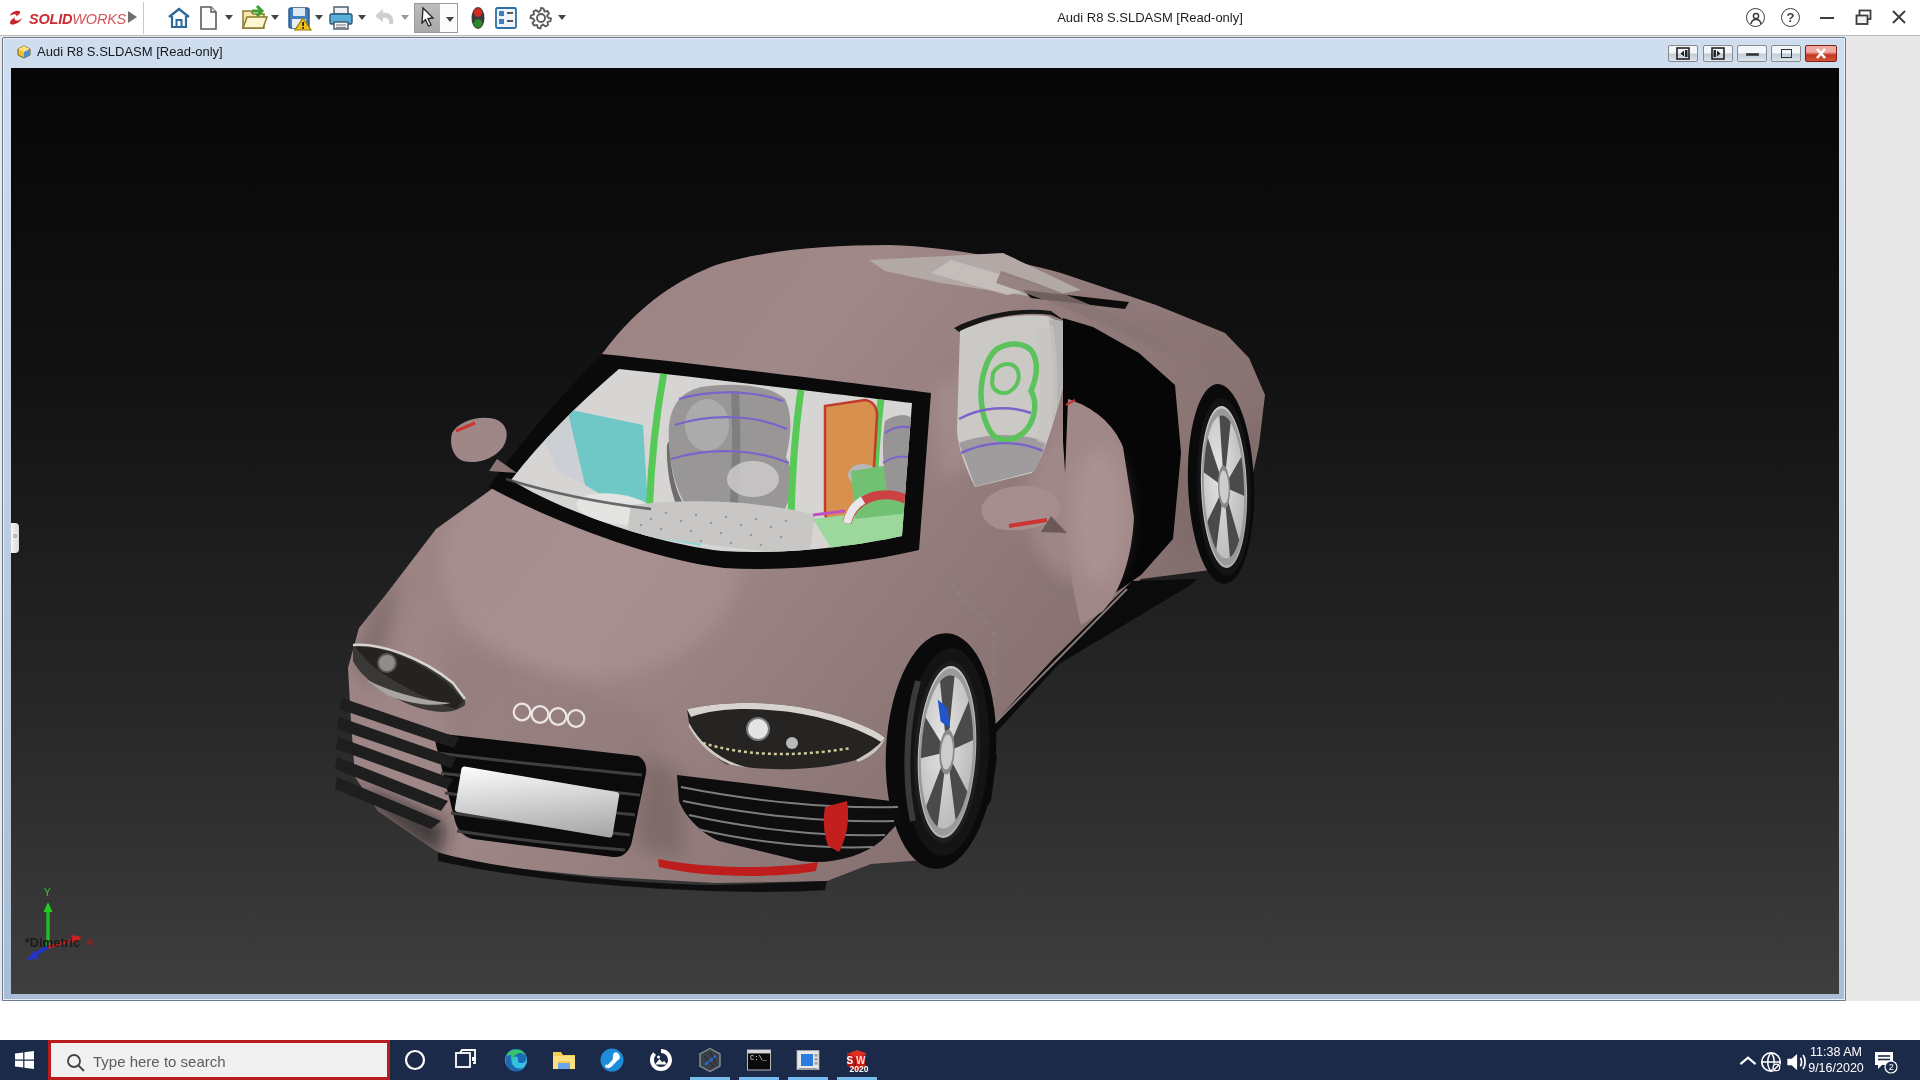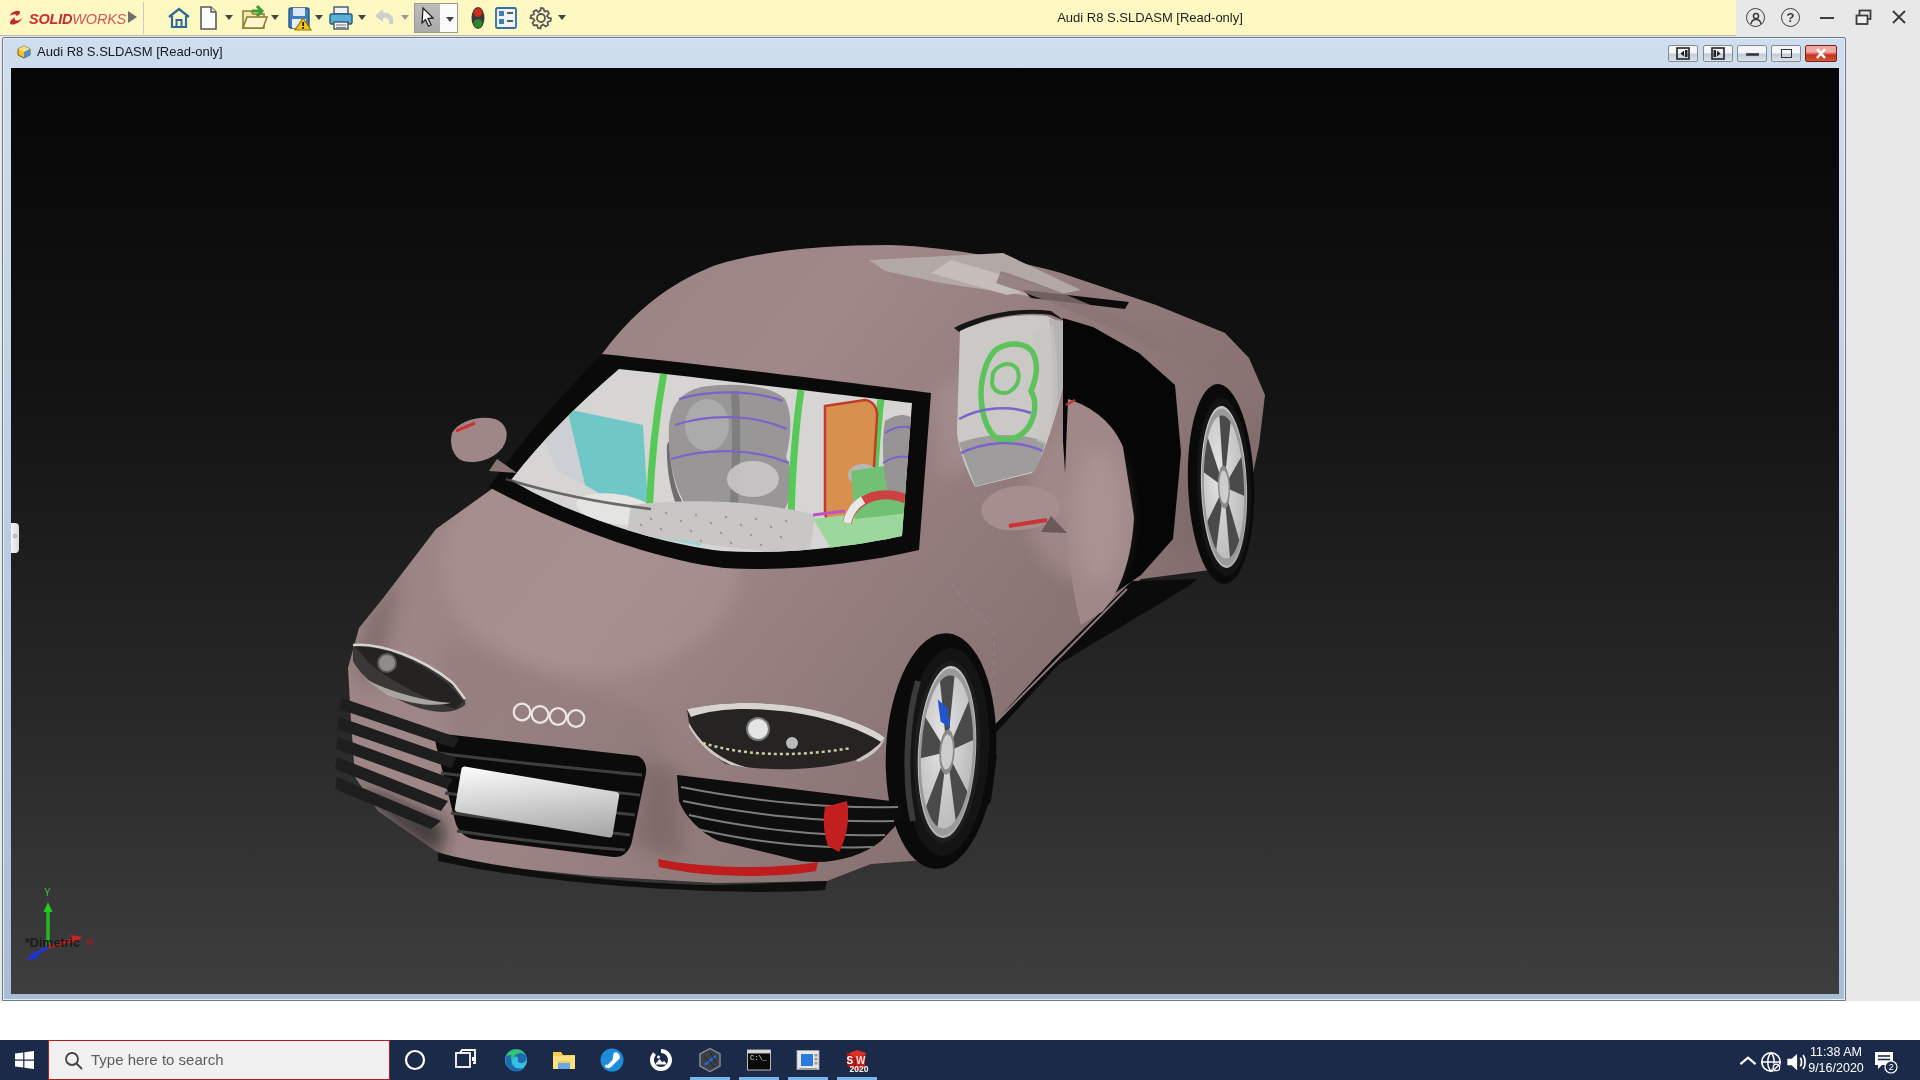--- a/index.html
+++ b/index.html
@@ -1,38 +1,38 @@
 <!DOCTYPE html>
 <html><head>
 <meta charset="utf-8">
 <style>
   * { margin:0; padding:0; box-sizing:border-box; }
   html,body { width:1920px; height:1080px; overflow:hidden; background:#e9e8e8; font-family:"Liberation Sans", sans-serif; }
-  .topbar { position:absolute; left:0; top:0; width:1736px; height:36px; background:#fef9c3; border-bottom:1px solid #b9b9b9; }
+  .topbar { position:absolute; left:0; top:0; width:1920px; height:36px; background:#ffffff; border-bottom:1px solid #b9b9b9; }
   .vsep { position:absolute; left:143px; top:2px; width:1px; height:32px; background:#c9c9c9; }
   .swlogo { position:absolute; left:7px; top:9px; font-size:14.5px; font-style:italic; font-weight:bold; color:#c8262c; letter-spacing:-0.2px; }
   .swlogo .lt { font-weight:bold; color:#ca2a30; }
   .swlogo .rt { font-weight:normal; color:#d4555a; }
   .expander { position:absolute; left:128px; top:11px; width:0; height:0; border-left:9px solid #6f6f6f; border-top:6px solid transparent; border-bottom:6px solid transparent; }
   .apptitle { position:absolute; left:1050px; top:10px; width:200px; text-align:center; font-size:13px; color:#1d1d1d; }
   .ticon { position:absolute; top:4px; width:28px; height:28px; }
   .drop { position:absolute; top:15px; width:0; height:0; border-top:5px solid #444; border-left:4px solid transparent; border-right:4px solid transparent; }
   .selbtn { position:absolute; left:414px; top:3px; width:44px; height:30px; background:#fbfbfb; border:1px solid #9a9a9a; }
   .selbtn .press { position:absolute; left:0; top:0; width:25px; height:28px; background:linear-gradient(#bdbdbd,#a9a9a9); }
   .rico { position:absolute; top:8px; width:19px; height:19px; border:1.6px solid #3c3c3c; border-radius:50%; color:#3c3c3c; text-align:center; font-size:13px; line-height:17px; font-weight:bold; }
   
   .win { position:absolute; left:2px; top:37px; width:1844px; height:964px; background:linear-gradient(#cfdeef,#a9bdd6); border:1px solid #6a7a8a; border-radius:2px 2px 0 0; box-shadow:inset 0 0 0 1px #e6eef8; }
   .wtitle { position:absolute; left:10px; top:6px; font-size:13px; color:#15181c; }
   .wbtn { position:absolute; top:7px; width:30px; height:17px; border:1px solid #8a8a8a; border-radius:2px; background:linear-gradient(#f2f6fa 45%,#c2cdd8 55%,#dde5ee); }
   .wbtn.red { background:linear-gradient(#f0a8a0 40%,#c23520 60%,#d4553a); border-color:#7c2014; }
   .viewport { position:absolute; left:8px; top:30px; width:1828px; height:926px; background:linear-gradient(#060606 0%, #131313 35%, #282828 70%, #3e3e3e 100%); overflow:hidden; }
   .statusband { position:absolute; left:0; top:1001px; width:1920px; height:39px; background:#ffffff; }
   
   .taskbar { position:absolute; left:0; top:1040px; width:1920px; height:40px; background:#1c2a49; }
-  .searchbox { position:absolute; left:48px; top:0px; width:342px; height:40px; background:#f2f1f1; border:1px solid #b91c1c; }
+  .searchbox { position:absolute; left:48px; top:0px; width:342px; height:40px; background:#f2f1f1; border:3px solid #b91c1c; }
   .stext { position:absolute; left:42px; top:10px; font-size:15px; color:#5c5c5c; }
   .tbicon { position:absolute; top:7px; width:26px; height:26px; }
   .runline { position:absolute; top:37px; height:3px; width:40px; background:#76b9ed; }
   .traytext { position:absolute; top:4px; font-size:12.5px; color:#ffffff; text-align:center; line-height:16px; }
 </style>
 </head>
 <body>
 
   <div class="topbar">
     <div class="swlogo"><svg width="22" height="19" viewBox="0 0 26 22" style="vertical-align:-4px">

